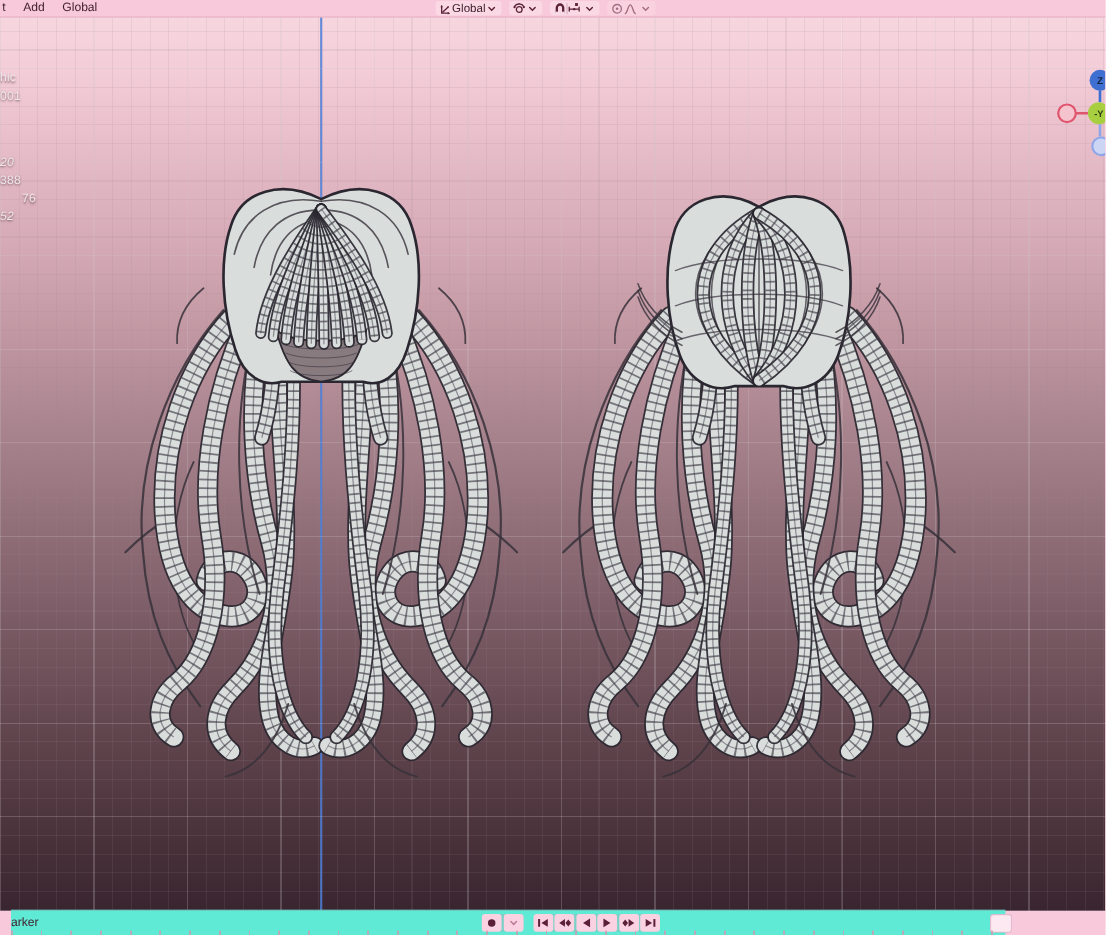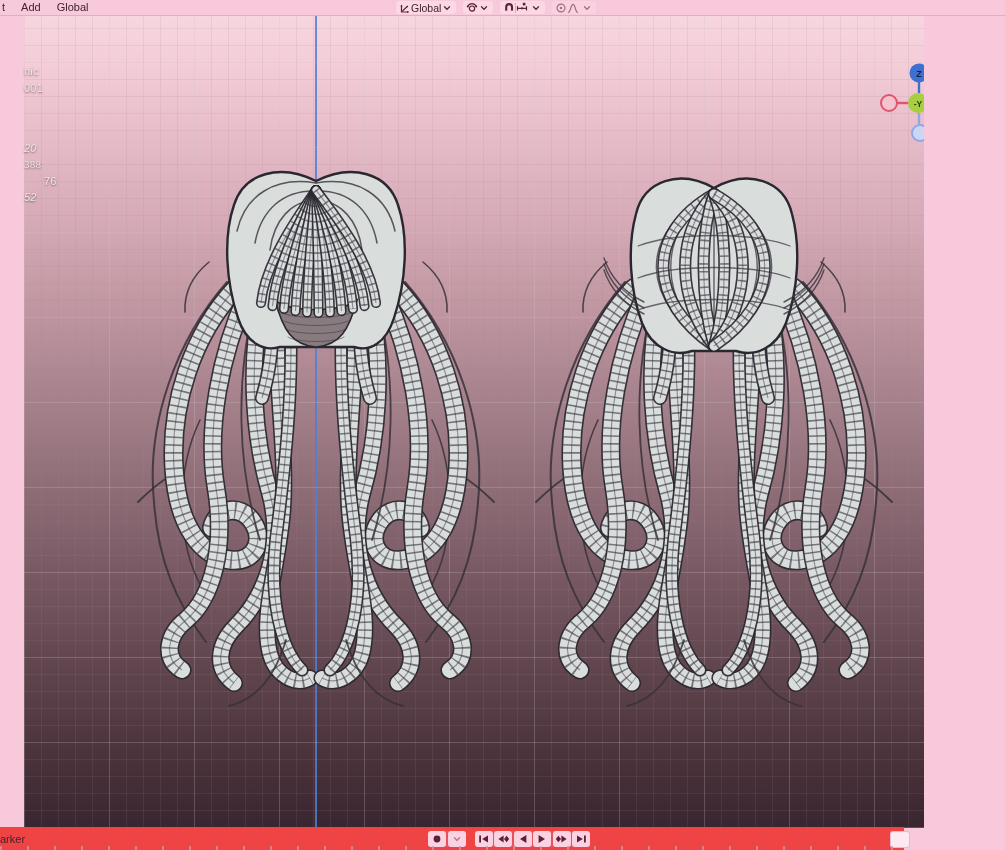--- a/index.html
+++ b/index.html
@@ -15,42 +15,42 @@
   #header-controls{position:absolute;left:396px;top:1px;height:13px;display:flex;gap:7px;align-items:center;}
   .hgroup{display:inline-flex;align-items:center;height:13px;background:rgba(255,255,255,.28);
           border-radius:3px;padding:0 3px;gap:0;}
   .hgroup.faded{opacity:.55;}
   .hbtn{display:inline-flex;align-items:center;gap:2px;}
   .hlabel{font-size:10.5px;color:#42222f;}
   .icon12{width:12px;height:12px;display:block;}
   .vsep{width:1px;height:10px;background:rgba(120,60,85,.25);}
 
   
-  #viewport{position:absolute;top:15px;left:0;width:900px;height:813px;
+  #viewport{position:absolute;top:15px;left:0;width:1005px;height:813px;
      background:
        linear-gradient(180deg,#f7d6e0 0%,#f3cdd8 6%,#e6bcc8 15%,#d6abb7 25%,
          #c298a3 35%,#ab8690 45%,#95737d 55%,#80606a 65%,#6b4e57 75%,
-         #573d45 85%,#473038 93%,#392530 100%); margin-left: 24px;}
+         #573d45 85%,#473038 93%,#392530 100%);}
   #grid{position:absolute;inset:0;pointer-events:none;
      background-image:
        repeating-linear-gradient(90deg, rgba(255,255,255,.13) 0 1px, transparent 1px 85px),
        repeating-linear-gradient(0deg,  rgba(255,255,255,.13) 0 1px, transparent 1px 85px),
        repeating-linear-gradient(90deg, rgba(255,255,255,.055) 0 1px, transparent 1px 17px),
        repeating-linear-gradient(0deg,  rgba(255,255,255,.055) 0 1px, transparent 1px 17px),
        repeating-linear-gradient(90deg, rgba(90,55,75,.09) 0 1px, transparent 1px 17px),
        repeating-linear-gradient(0deg,  rgba(90,55,75,.09) 0 1px, transparent 1px 17px);}
   #zaxis{position:absolute;left:291px;top:0;bottom:0;width:1.6px;background:#4d7fd6;opacity:.85;}
   #hair-svg{position:absolute;top:0;left:0;}
   .ov-line{position:absolute;font-size:11px;color:#efe6ea;
            text-shadow:0 1px 2px rgba(40,18,30,.55);letter-spacing:.2px;}
   #gizmo{position:absolute;right:0;top:44px;}
 
   
-  #timeline{position:absolute;left:0;bottom:0;width:904px;height:22px;
-            background:#ef4444;border-top:1px solid rgba(160,95,120,.3);z-index:30;}
+  #timeline{position:absolute;left:10px;bottom:0;width:904px;height:22px;
+            background:#5eead4;border-top:1px solid rgba(160,95,120,.3);z-index:30;}
   #tl-menu{position:absolute;left:0;top:0;height:22px;display:flex;align-items:center;
            font-size:11px;color:#42222f;padding-left:0;}
   #tl-ruler{position:absolute;left:0;right:0;bottom:0;height:4px;opacity:.75;pointer-events:none;
            background:repeating-linear-gradient(90deg,#d495ad 0 1.6px,transparent 1.6px 27px);}
   #transport{position:absolute;left:428px;top:3px;display:flex;gap:9px;}
   .tgroup{display:flex;gap:1.5px;background:rgba(200,130,160,.25);border-radius:4px;padding:0;}
   .tbtn{width:18px;height:16px;background:#fad2e1;border-radius:3px;
         display:flex;align-items:center;justify-content:center;cursor:default;}
   .tbtn svg{display:block;}
   #frame-field{position:absolute;right:-6px;top:3px;width:18px;height:15px;
@@ -381,21 +381,21 @@
           <path d="M362,314 C382,304 396,288 402,270" fill="none" stroke="#37313a" stroke-width="1.4" stroke-linecap="round" opacity="0.8"></path>
         </g>
         <clipPath id="crownBackClip">
           <path d="M292,188 C258,169 222,180 214,214 C205,247 208,291 220,323 C230,349 252,357 270,351 L314,351 C332,357 354,349 364,323 C376,291 379,247 370,214 C362,180 326,169 292,188 Z"></path>
         </clipPath>
       </svg>
 
   <div class="ov-line" style="top:50px;">hic</div>
   <div class="ov-line" style="top:67px;text-align:right;">001</div>
   <div class="ov-line" style="top:127px;font-style:italic;">20</div>
-  <div class="ov-line" style="top:143px;font-family:Liberation Serif, serif;">388</div>
+  <div class="ov-line" style="top:143px;">388</div>
   <div class="ov-line" style="top:160px;padding-left:20px;">76</div>
   <div class="ov-line" style="top:176px;font-style:italic;">52</div>
 
   <svg id="gizmo" width="56" height="86" viewBox="0 0 56 86">
     <line x1="51" y1="23" x2="51" y2="34" stroke="#3f6fd0" stroke-width="2.4"></line>
     <line x1="51" y1="54" x2="51" y2="65" stroke="#8fa7e8" stroke-width="2.4"></line>
     <line x1="29" y1="44" x2="41" y2="44" stroke="#e0556e" stroke-width="2.4"></line>
     <g>
       <circle cx="51" cy="14" r="9.5" fill="#3f6fd0"></circle>
       <text x="51" y="17.5" font-size="9" font-weight="bold" text-anchor="middle" fill="#16233f" font-family="Liberation Sans, sans-serif">Z</text>

